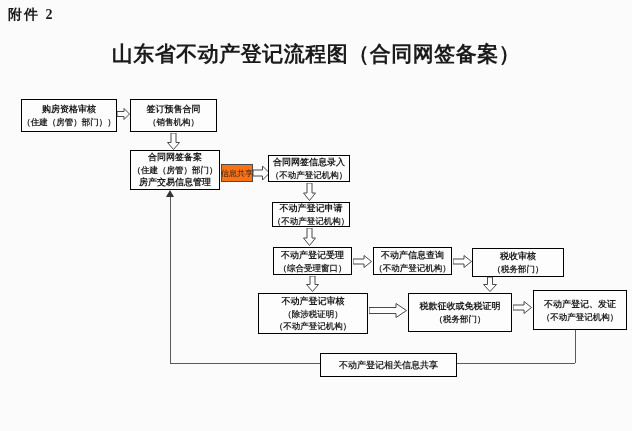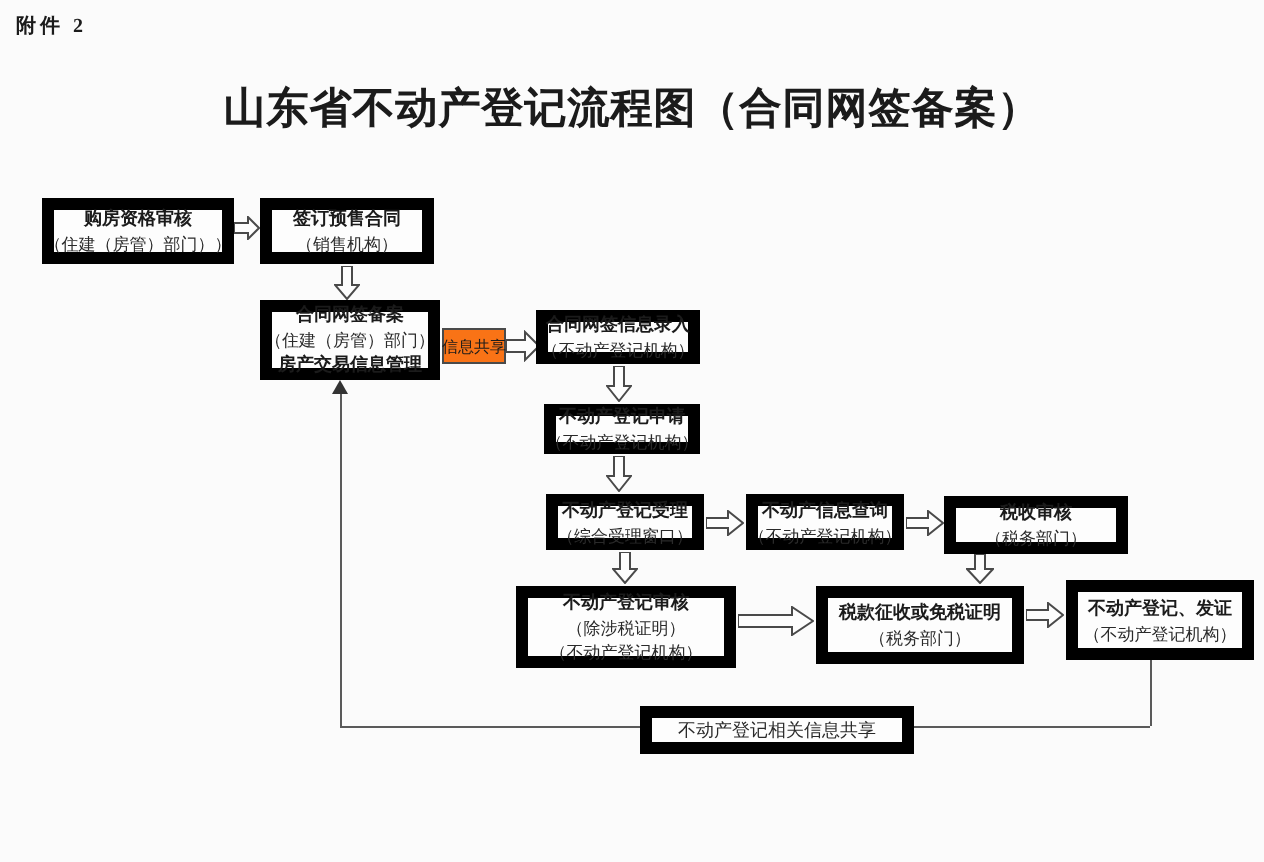--- a/index.html
+++ b/index.html
@@ -3,34 +3,34 @@
 <meta charset="utf-8">
 <style>
   html,body { margin:0; padding:0; }
   body { font-family: "Liberation Serif", "DejaVu Serif", serif; background:#ffffff; }
   .page {
     position:relative; width:632px; height:431px; overflow:hidden;
     background:#fbfbfb; color:#1b1b1b;
   }
   .attachment {
     position:absolute; left:8px; top:6px;
-    font-size:10px; font-weight:bold; letter-spacing:2px;
+    font-size:14px; font-weight:bold; letter-spacing:2px;
   }
   .title {
     position:absolute; left:0; top:40px; width:100%;
     text-align:center; font-size:21px; font-weight:bold; letter-spacing:0.5px;
   }
   .box {
     position:absolute; box-sizing:border-box;
-    border:6px solid #000000; background:#fdfdfd;
+    border:1px solid #000000; background:#fdfdfd;
     display:flex; flex-direction:column; align-items:center; justify-content:center;
     text-align:center;
   }
   .box .main { font-weight:bold; font-size:9px; line-height:13px; white-space:nowrap; }
-  .box .sub  { font-weight:normal; font-size:8.5px; line-height:12px; white-space:nowrap; color:#2a2a2a; }
+  .box .sub  { font-weight:bold; font-size:8.5px; line-height:12px; white-space:nowrap; color:#2a2a2a; }
   .note {
     position:absolute; left:16px; top:139px; width:108px;
     text-align:center; font-size:9.5px; font-weight:bold; line-height:15px; color:#222;
   }
   .tag {
     position:absolute; box-sizing:border-box; border:1px solid #4a4a4a; background:#f97316;
     display:flex; align-items:center; justify-content:center;
     font-size:8px; font-weight:normal; white-space:nowrap;
   }
   .arr { position:absolute; display:block; }

